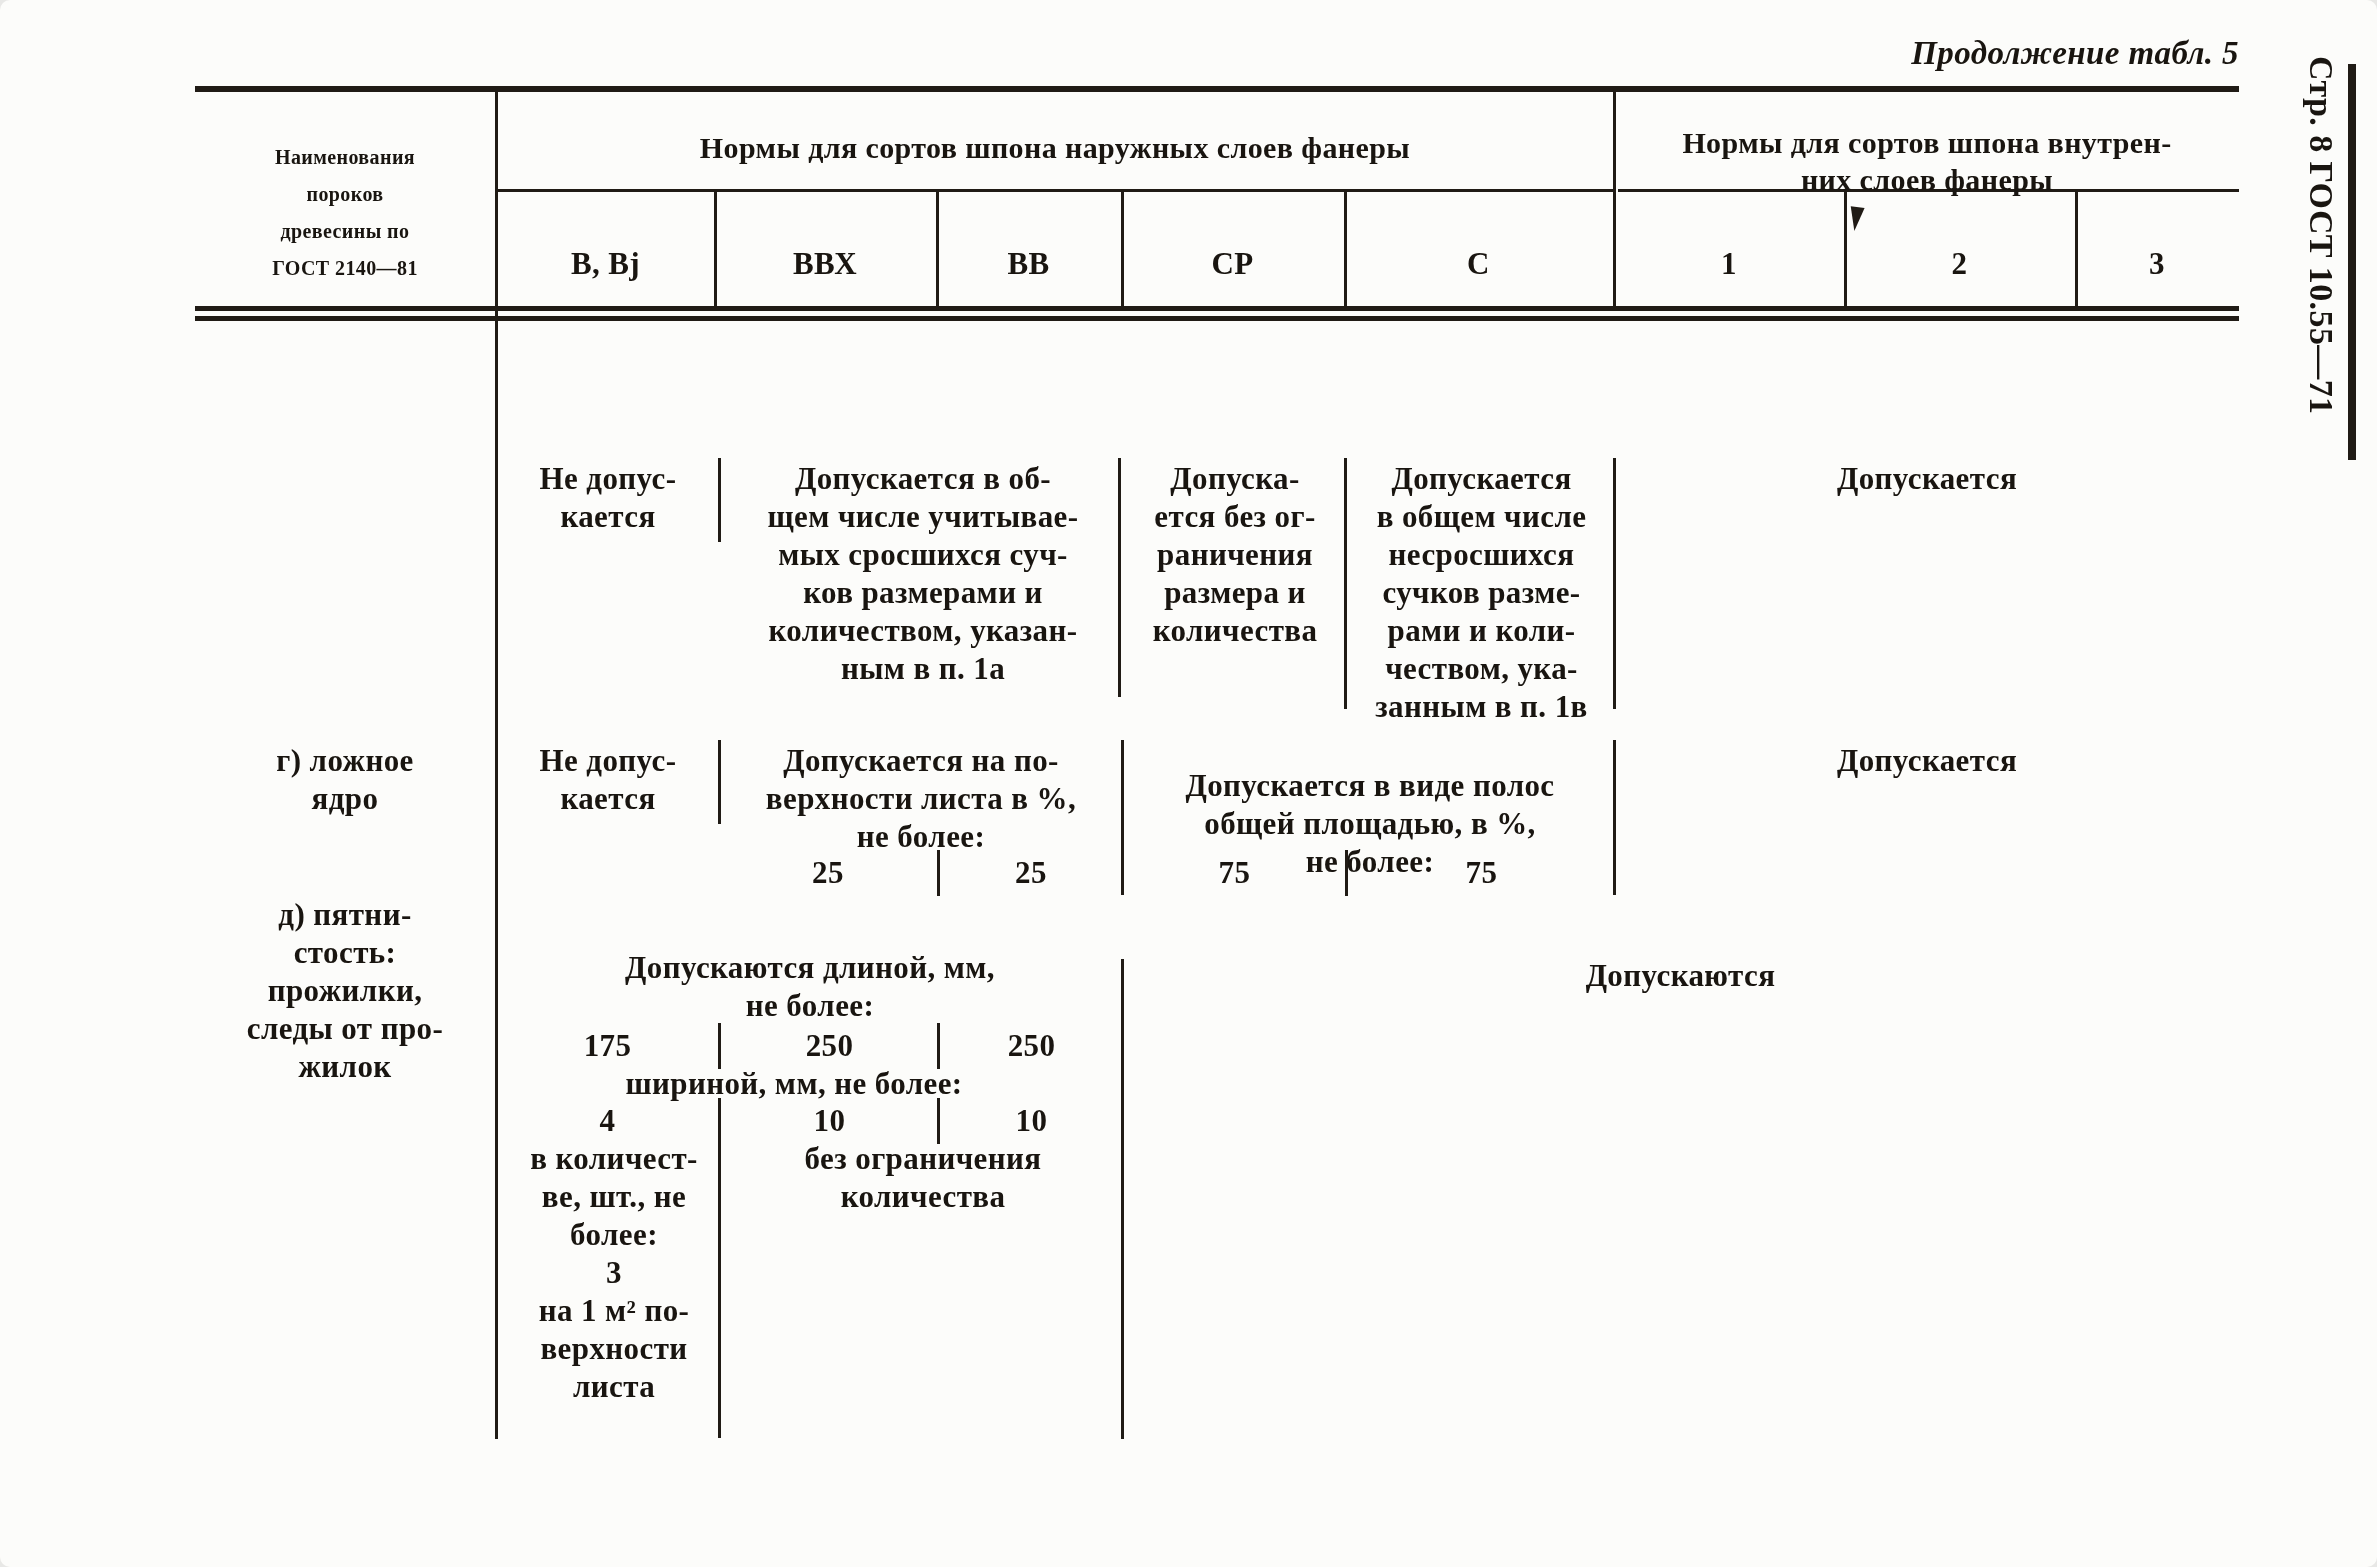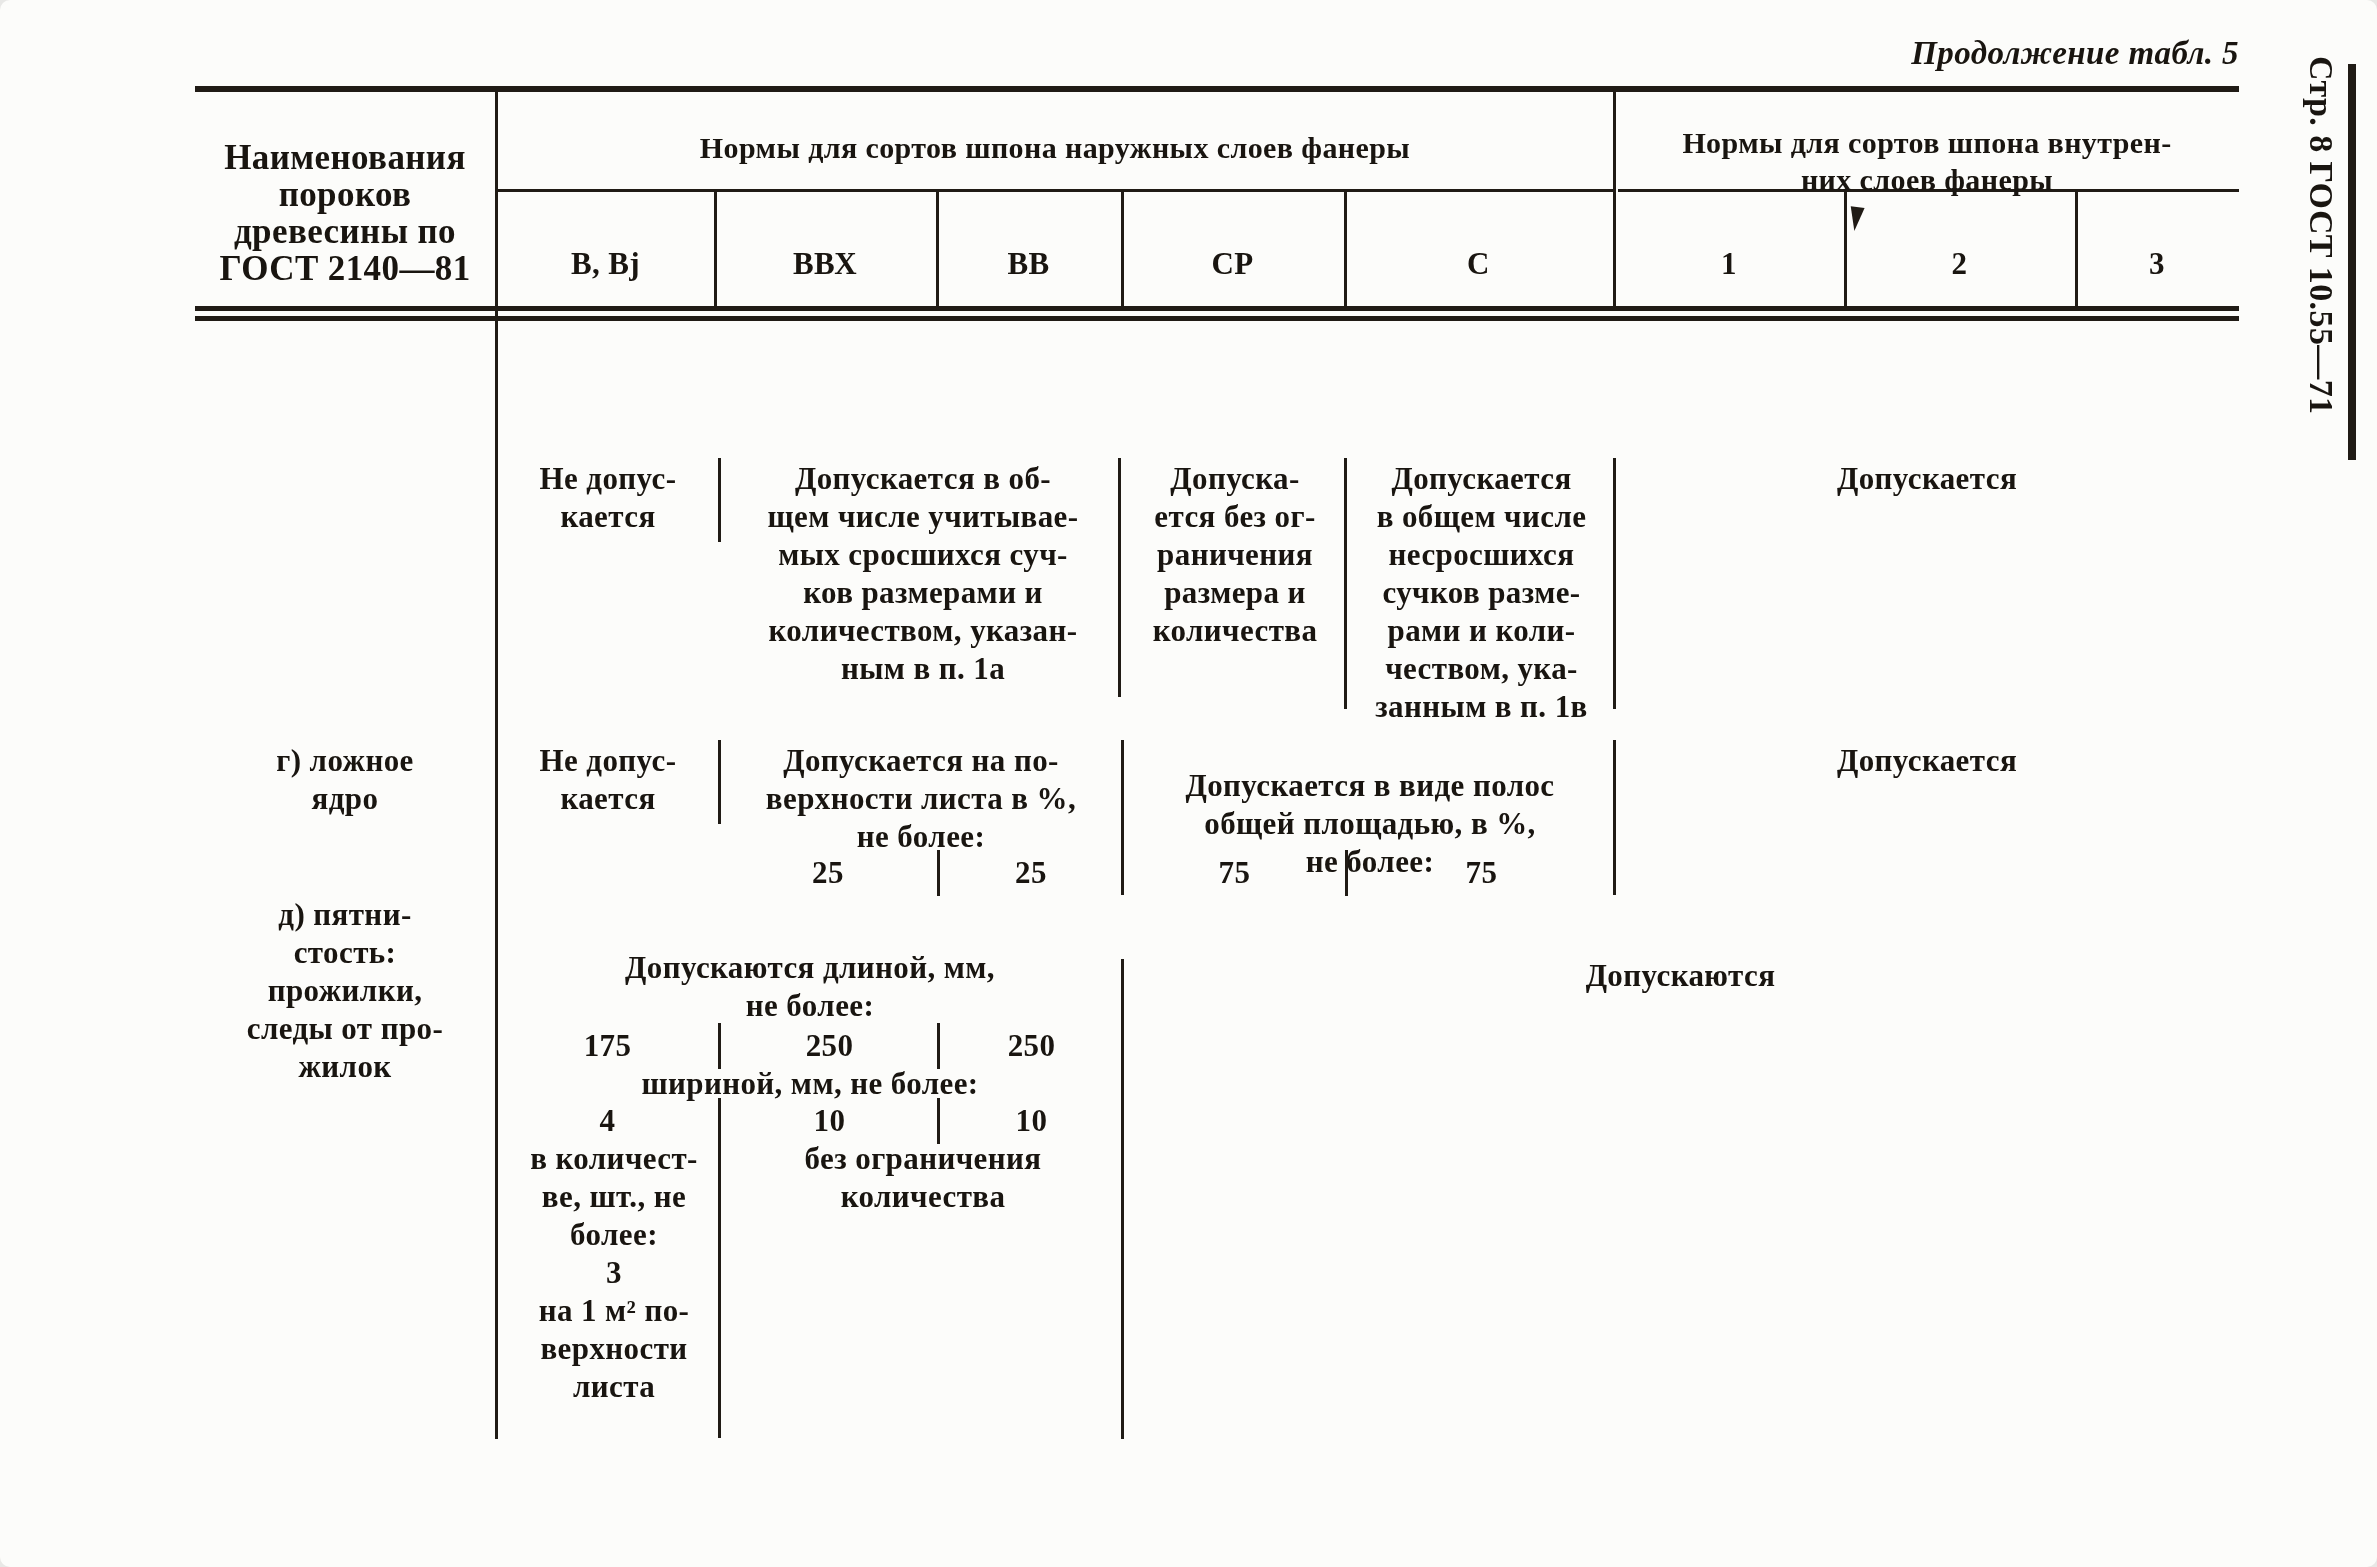--- a/index.html
+++ b/index.html
@@ -53,21 +53,21 @@
   <div class="vl" style="left:1121px; top:192px; height:114px;"></div>
   <div class="vl" style="left:1344px; top:192px; height:114px;"></div>
   <div class="vl" style="left:1613px; top:86px; height:221px;"></div>
   <div class="vl" style="left:1844px; top:192px; height:114px;"></div>
   <div class="vl" style="left:2075px; top:192px; height:114px;"></div>
 
   <div style="position:absolute; left:1849px; top:207px; width:0; height:0;
               border-left:7px solid transparent; border-right:7px solid transparent;
               border-top:24px solid #201b15; transform:rotate(8deg);"></div>
 
-  <div class="t" style="left:195px; top:139px; width:300px; font-size:35px; line-height:37px;">Наименования
+  <div class="t" style="left:195px; top:139px; width:300px; font-size:20px; line-height:37px;">Наименования
 пороков
 древесины по
 ГОСТ 2140—81</div>
 
   <div class="t" style="left:496px; top:129px; width:1118px; font-size:30px;">Нормы для сортов шпона наружных слоев фанеры</div>
 
   <div class="t" style="left:1615px; top:111px; width:624px; font-size:30px; line-height:37px;margin-top:13px;">Нормы для сортов шпона внутрен-
 них слоев фанеры</div>
 
   <div class="t" style="left:496px; top:245px; width:219px;">В, Вj</div>
@@ -145,21 +145,21 @@
 
   <div class="t" style="left:496px; top:949px; width:628px;">Допускаются длиной, мм,
 не более:</div>
 
   <div class="t" style="left:496px; top:1027px; width:223px;">175</div>
   <div class="t" style="left:724px; top:1027px; width:211px;">250</div>
   <div class="t" style="left:941px; top:1027px; width:181px;">250</div>
   <div class="vl" style="left:718px; top:1023px; height:46px;"></div>
   <div class="vl" style="left:937px; top:1023px; height:46px;"></div>
 
-  <div class="t" style="left:496px; top:1065px; width:628px;">шириной, мм, не более:</div>
+  <div class="t" style="left:480px; top:1065px; width:628px;">шириной, мм, не более:</div>
 
   <div class="t" style="left:496px; top:1102px; width:223px;">4</div>
   <div class="t" style="left:724px; top:1102px; width:211px;">10</div>
   <div class="t" style="left:941px; top:1102px; width:181px;">10</div>
   <div class="vl" style="left:718px; top:1098px; height:340px;"></div>
   <div class="vl" style="left:937px; top:1098px; height:46px;"></div>
 
   <div class="t" style="left:496px; top:1140px; width:221px;padding-left:15px;">в количест-
 ве, шт., не
 более:

